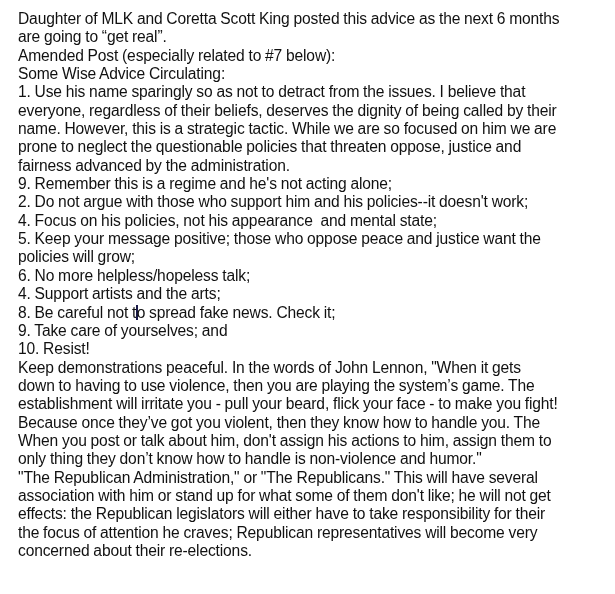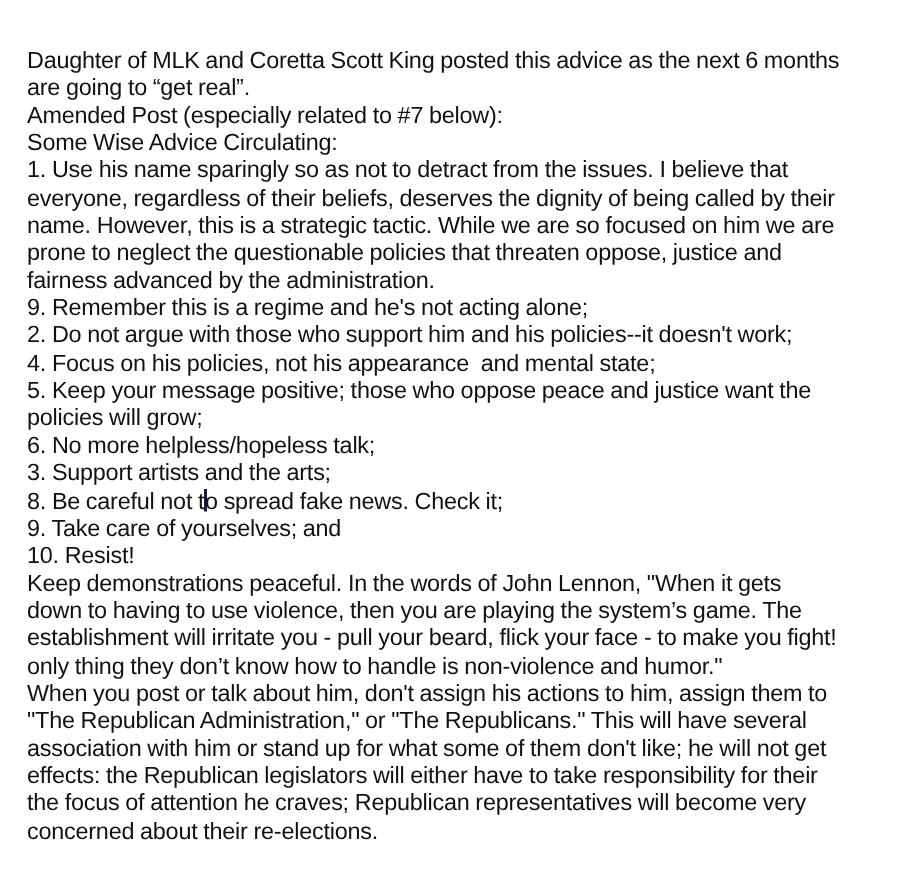--- a/index.html
+++ b/index.html
@@ -9,21 +9,21 @@
   }
   body {
     width: 615px;
     height: 594px;
     overflow: hidden;
     position: relative;
   }
   .doc {
     position: absolute;
     left: 18px;
-    top: 32px;
+    top: 10px;
     width: 592px;
     font-family: "Liberation Sans", sans-serif;
     font-size: 15.6px;
     line-height: 18.35px;
     color: #111111;
     letter-spacing: -0.15px;
     word-spacing: -0.3px;
   }
   .line {
     display: block;
@@ -51,27 +51,28 @@
   <span class="line">everyone, regardless of their beliefs, deserves the dignity of being called by their</span>
   <span class="line">name. However, this is a strategic tactic. While we are so focused on him we are</span>
   <span class="line">prone to neglect the questionable policies that threaten oppose, justice and</span>
   <span class="line">fairness advanced by the administration.</span>
   <span class="line">9. Remember this is a regime and he's not acting alone;</span>
   <span class="line">2. Do not argue with those who support him and his policies--it doesn't work;</span>
   <span class="line">4. Focus on his policies, not his appearance  and mental state;</span>
   <span class="line">5. Keep your message positive; those who oppose peace and justice want the</span>
   <span class="line">policies will grow;</span>
   <span class="line">6. No more helpless/hopeless talk;</span>
-  <span class="line">3. Support artists and the arts;</span>
+  <span class="line">4. Support artists and the arts;</span>
   <span class="line"><span>8. Be careful not t</span><span class="caret"></span><span>o spread fake news. Check it;</span></span>
   <span class="line">9. Take care of yourselves; and</span>
   <span class="line">10. Resist!</span>
   <span class="line">Keep demonstrations peaceful. In the words of John Lennon, "When it gets</span>
   <span class="line">down to having to use violence, then you are playing the system’s game. The</span>
   <span class="line">establishment will irritate you - pull your beard, flick your face - to make you fight!</span>
+  <span class="line">Because once they’ve got you violent, then they know how to handle you. The</span>
+  <span class="line">When you post or talk about him, don't assign his actions to him, assign them to</span>
   <span class="line">only thing they don’t know how to handle is non-violence and humor."</span>
-  <span class="line">When you post or talk about him, don't assign his actions to him, assign them to</span>
   <span class="line">"The Republican Administration," or "The Republicans." This will have several</span>
   <span class="line">association with him or stand up for what some of them don't like; he will not get</span>
   <span class="line">effects: the Republican legislators will either have to take responsibility for their</span>
   <span class="line">the focus of attention he craves; Republican representatives will become very</span>
   <span class="line">concerned about their re-elections.</span>
 </div>
 
 </body></html>

